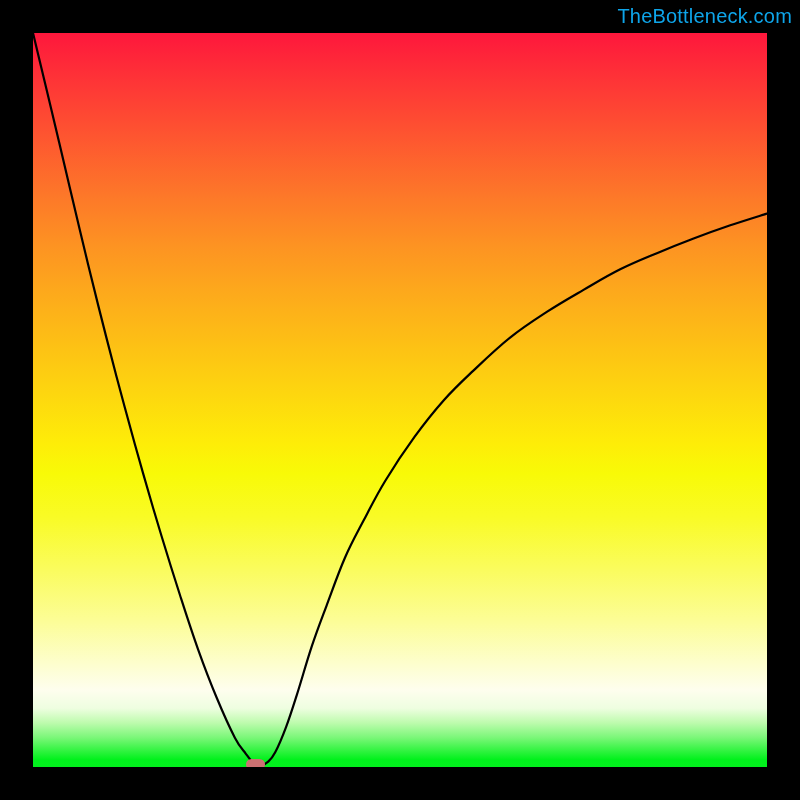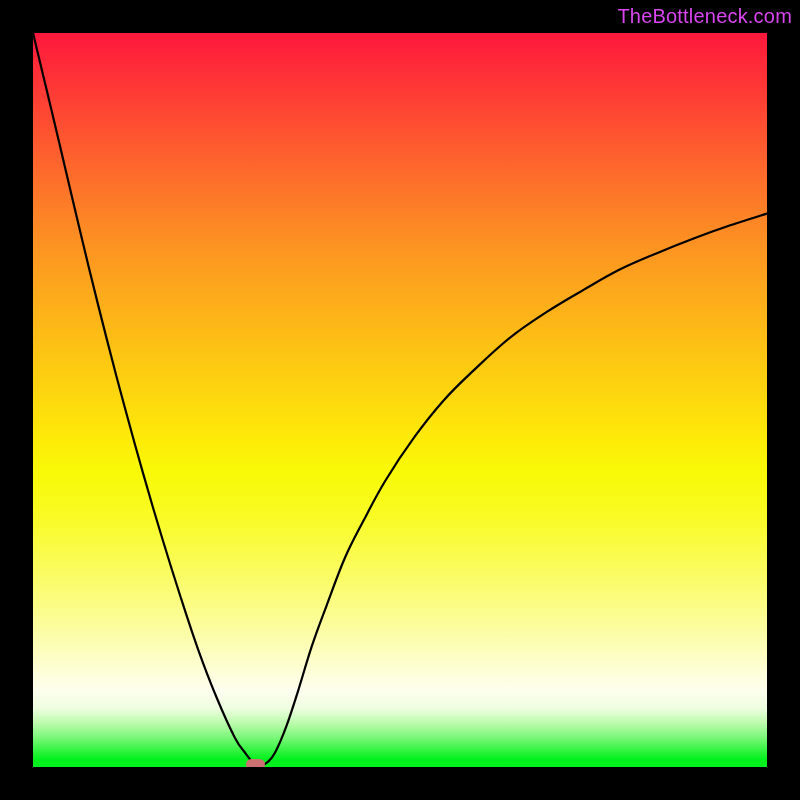--- a/index.html
+++ b/index.html
@@ -52,21 +52,21 @@
   }
   .marker {
     position: absolute;
     background: #cb7172;
     border-radius: 6px;
   }
   .watermark {
     position: absolute;
     top: 5px;
     right: 8px;
-    color: #d946ef;
+    color: #0ea5e9;
     font-size: 20px;
     font-weight: 400;
     letter-spacing: 0.2px;
   }
 </style>
 </head>
 <body>
 
 <div class="frame">
   <div class="plot-area">

